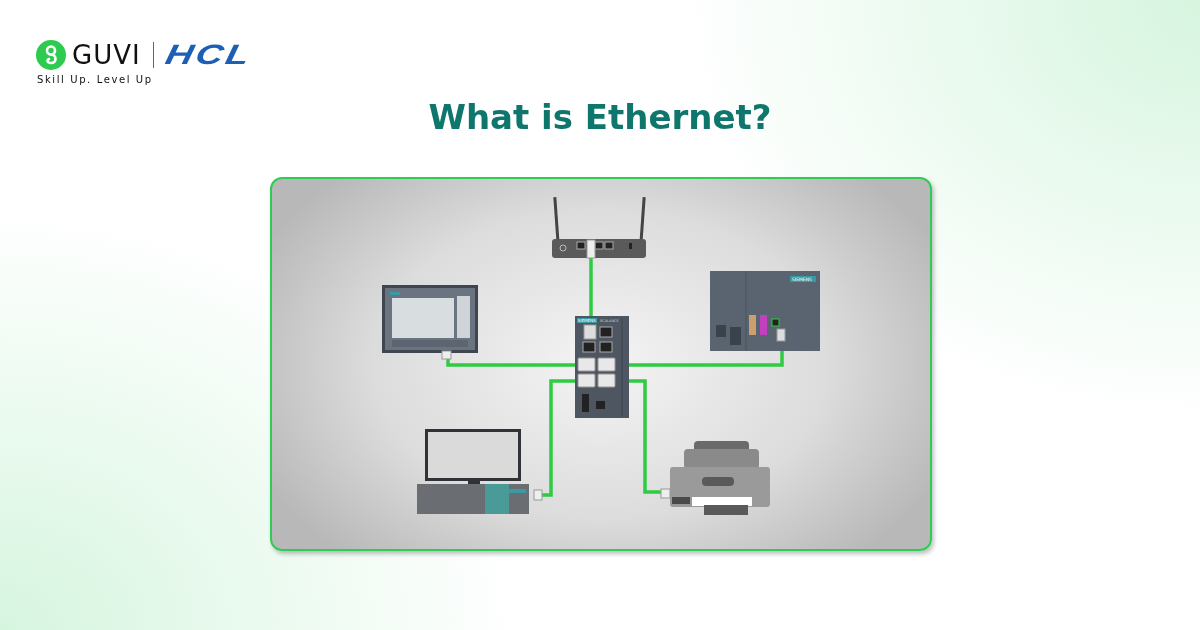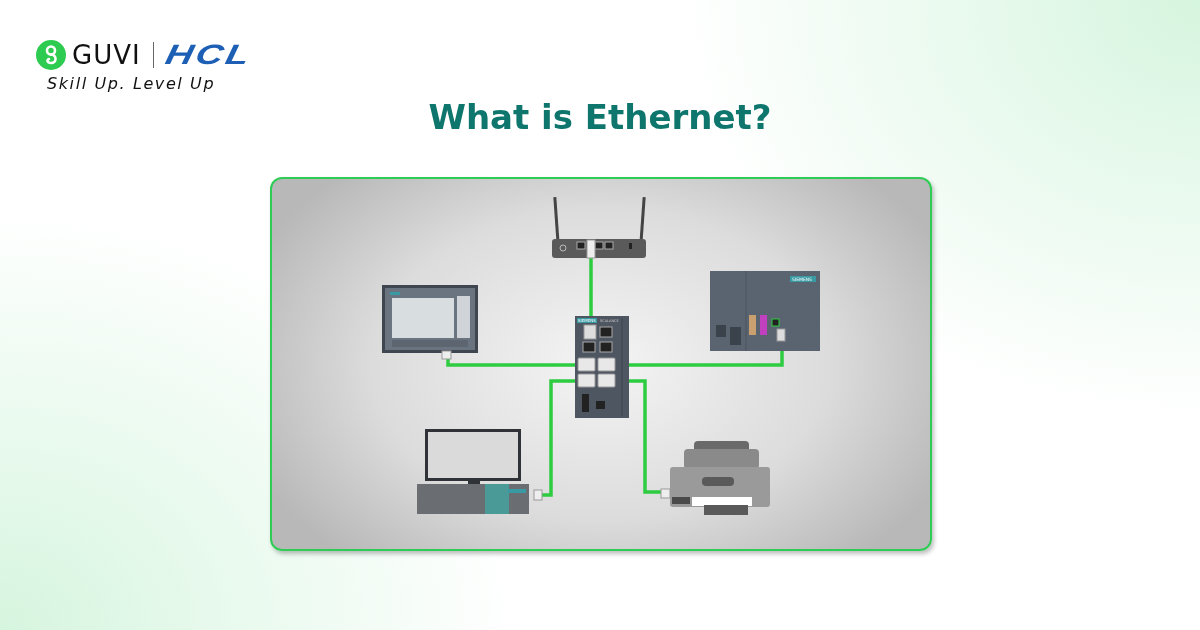--- a/index.html
+++ b/index.html
@@ -10,21 +10,21 @@
       radial-gradient(ellipse 520px 420px at 0px 630px, #d6f5df 0%, rgba(214,245,223,0) 100%),
       #ffffff;
     font-family: "Liberation Sans", sans-serif;
   }
   .logo { position:absolute; left:36px; top:40px; }
   .logo-row { display:flex; align-items:center; height:30px; }
   .guvi-icon { width:30px; height:30px; border-radius:50%; background:#2dcb4f; position:relative; }
   .guvi-text { font-family:"DejaVu Sans", sans-serif; font-size:26px; color:#111; margin-left:6px; letter-spacing:1px; }
   .sep { width:1px; height:26px; background:#666; margin:0 12px; }
   .hcl-text { font-family:"Liberation Sans", sans-serif; font-weight:bold; font-style:italic; font-size:28px; color:#1c5fb4; letter-spacing:2px; transform:skewX(-12deg) scaleX(1.35); transform-origin:left center; display:inline-block; }
-  .tagline { font-family:"DejaVu Sans", sans-serif; font-size:16px; color:#111; letter-spacing:1.6px; margin-top:4px; margin-left:11px;font-style:italic; }
+  .tagline { font-family:"DejaVu Sans", sans-serif; font-size:10px; color:#111; letter-spacing:1.6px; margin-top:4px; margin-left:1px; }
   .title { position:absolute; left:0; right:0; top:97px; text-align:center; font-family:"DejaVu Sans", sans-serif; font-weight:bold; font-size:34px; color:#0f766e; }
   .panel {
     position:absolute; left:270px; top:177px; width:658px; height:370px;
     border:2px solid #2ecc55; border-radius:12px;
     background: radial-gradient(ellipse 380px 260px at 50% 50%, #f4f4f4 0%, #dcdcdc 60%, #b8b8b8 100%);
     box-shadow: 2px 3px 4px rgba(0,0,0,0.25);
     overflow:hidden;
   }
   .panel svg { position:absolute; left:0; top:0; }
 </style>

